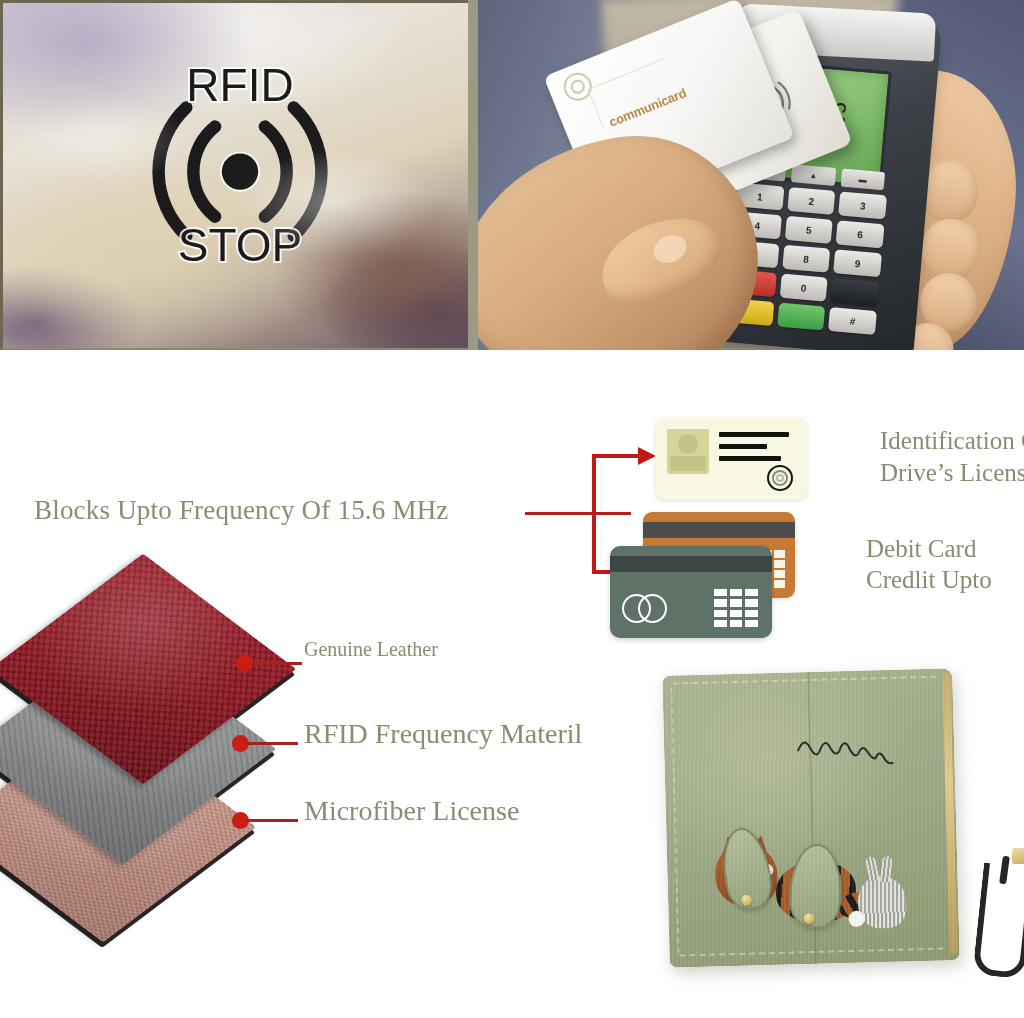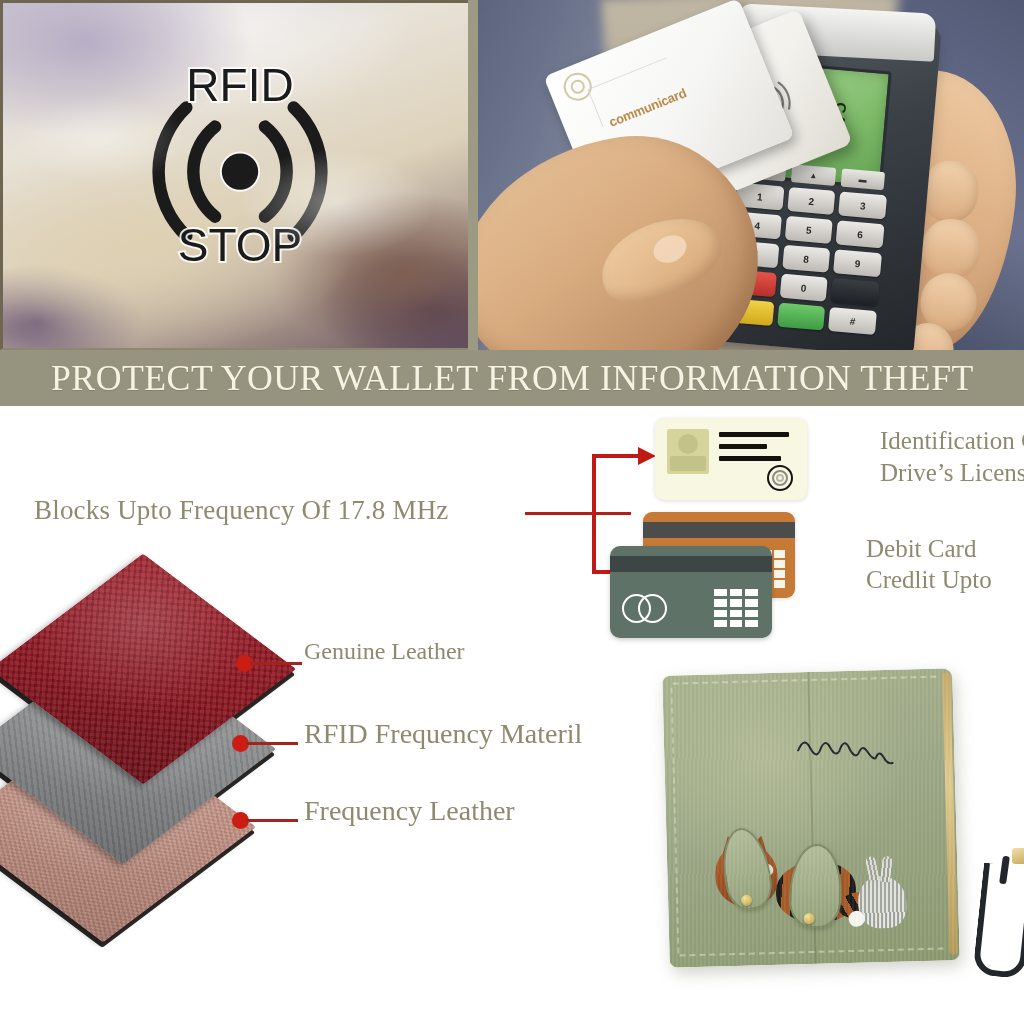--- a/index.html
+++ b/index.html
@@ -502,21 +502,21 @@
     background: #a4231c;
     z-index: 6;
   }
   .dot-1    { left: 236px; top: 655px; }
   .leader-1 { left: 250px; top: 662px; width: 52px; }
   .dot-2    { left: 232px; top: 735px; }
   .leader-2 { left: 246px; top: 742px; width: 52px; }
   .dot-3    { left: 232px; top: 812px; }
   .leader-3 { left: 246px; top: 819px; width: 52px; }
 
-  .layer-label-1 { left: 304px; top: 638px; font-size: 24px; font-family: Liberation Serif, serif; }
+  .layer-label-1 { left: 304px; top: 638px; font-size: 20px; font-family: Liberation Serif, serif; }
   .layer-label-2 { left: 304px; top: 718px; font-size: 28px; }
   .layer-label-3 { left: 304px; top: 795px; font-size: 28px; }
 
   
   .wallet-wrap { position: absolute; left: 648px; top: 660px; width: 376px; height: 358px; }
   .wallet {
     position: absolute; left: 18px; top: 12px;
     width: 290px; height: 292px;
     background:
       radial-gradient(ellipse 70% 60% at 35% 28%, #b2bb96 0%, rgba(178,187,150,0) 70%),
@@ -750,27 +750,24 @@
         <div class="circuit"></div>
         <div class="brand">communicard</div>
       </div>
 
       <div class="hand-left"></div>
       <div class="thumb-left"></div>
       <div class="nail-left"></div>
     </div>
   </div>
 
-  <div class="banner">
-    <div class="banner-text">PROTECT YOUR WALLET FROM INFORMATION THEFT</div>
-  </div>
 
   <div>
 
-    <div class="muted-label freq-label">Blocks Upto Frequency Of 17.8 MHz</div>
+    <div class="muted-label freq-label">Blocks Upto Frequency Of 15.6 MHz</div>
     <div class="freq-line"></div>
 
     <div class="bracket-v"></div>
     <div class="bracket-h-top"></div>
     <div class="bracket-h-bot"></div>
     <div class="arrow arrow-top"></div>
     <div class="arrow arrow-bot"></div>
 
     <div class="card-stack">
       <div class="id-card">
@@ -841,21 +838,21 @@
 
     <div class="dot dot-1"></div>
     <div class="leader leader-1"></div>
     <div class="dot dot-2"></div>
     <div class="leader leader-2"></div>
     <div class="dot dot-3"></div>
     <div class="leader leader-3"></div>
 
     <div class="muted-label layer-label-1">Genuine Leather</div>
     <div class="muted-label layer-label-2">RFID Frequency Materil</div>
-    <div class="muted-label layer-label-3">Frequency Leather</div>
+    <div class="muted-label layer-label-3">Microfiber License</div>
 
     <div class="wallet-wrap">
       <div class="wallet">
         <div class="wallet-fold"></div>
         <div class="wallet-stitch-top"></div>
         <div class="wallet-stitch-bot"></div>
         <div class="wallet-stitch-left"></div>
 
         <svg class="wallet-script" viewBox="0 0 120 40">
           <path d="M4 20 q6 -14 12 -2 t10 2 q5 -12 10 -2 t9 4 q5 -14 10 -3 t9 6 q4 -10 9 -2 t8 7 q4 -9 8 -1 t9 6" fill="none" stroke="#23262b" stroke-width="2" stroke-linecap="round"></path>

